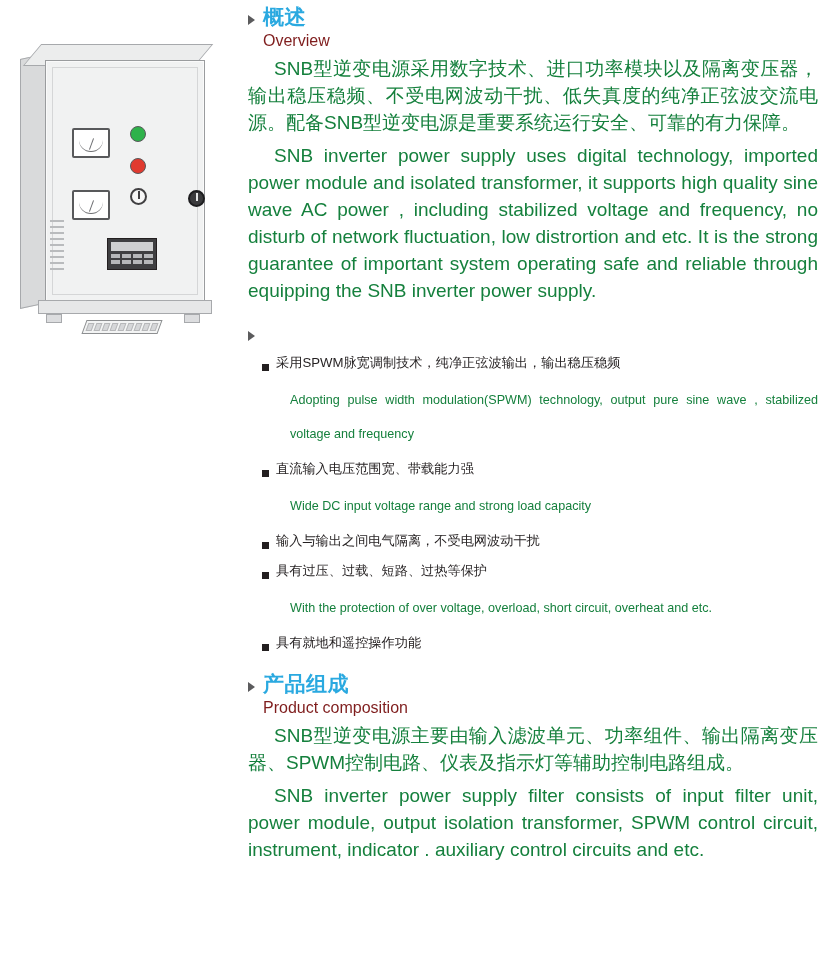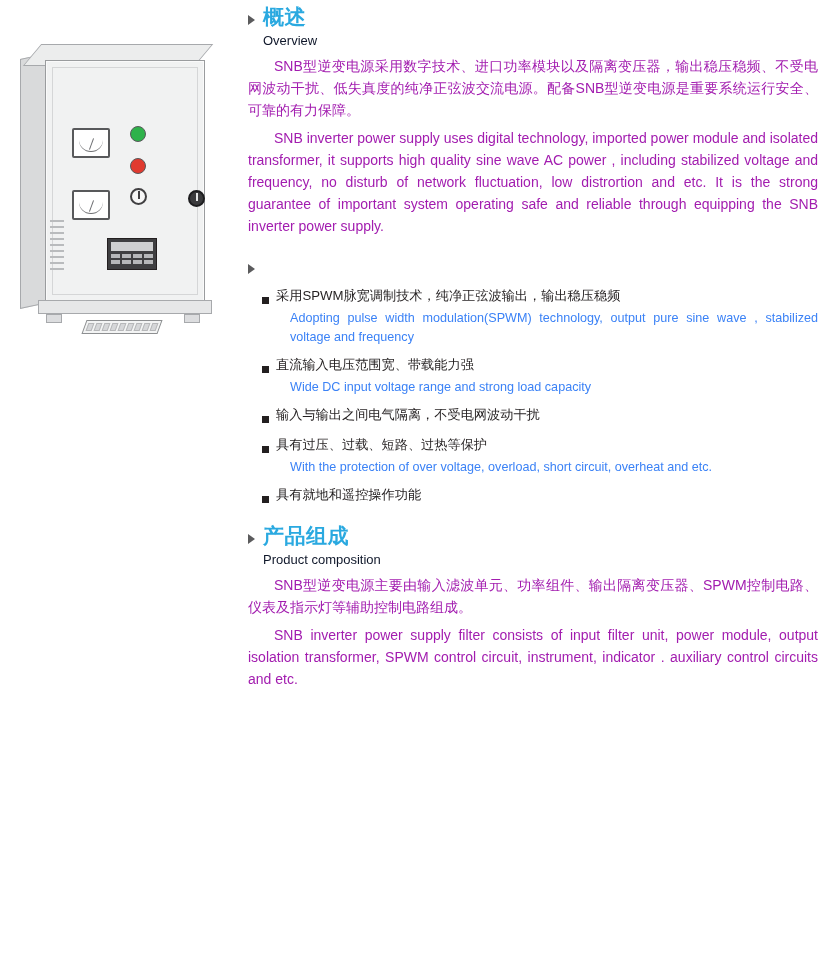--- a/index.html
+++ b/index.html
@@ -216,31 +216,31 @@
   .head-txt h2 {
     margin: 0;
     font-size: 21px;
     font-weight: bold;
     color: #2aa9e0;
     letter-spacing: 0.5px;
     line-height: 26px;
   }
   .head-txt h3 {
     margin: 3px 0 0 0;
-    font-size: 13px;
+    font-size: 16px;
     font-weight: normal;
-    color: #0f172a;
+    color: #7f1d1d;
     line-height: 16px;
   }
 
   .para {
-    font-size: 14px;
-    line-height: 22px;
+    font-size: 19px;
+    line-height: 27px;
     text-align: justify;
-    color: #a21caf;
+    color: #15803d;
     margin: 6px 0 0 0;
   }
   .para.cn { text-indent: 26px; }
   .para.en { text-indent: 26px; }
 
   .feat-list {
     margin: 10px 0 0 0;
     padding: 0;
     list-style: none;
   }
@@ -255,25 +255,25 @@
     padding-left: 14px;
   }
   .sq {
     width: 7px; height: 7px;
     background: #231f20;
     margin-top: 8px;
     flex: 0 0 auto;
   }
   .feat-en {
     font-size: 12.6px;
-    line-height: 19px;
-    color: #3b82f6;
+    line-height: 34px;
+    color: #15803d;
     text-align: justify;
     padding-left: 42px;
-    margin-top: 1px;
+    margin-top: 8px;
   }
 
   .gap-1 { height: 10px; }
   .gap-2 { height: 16px; }
 </style>
 </head>
 <body>
 
 <div class="page">
 

